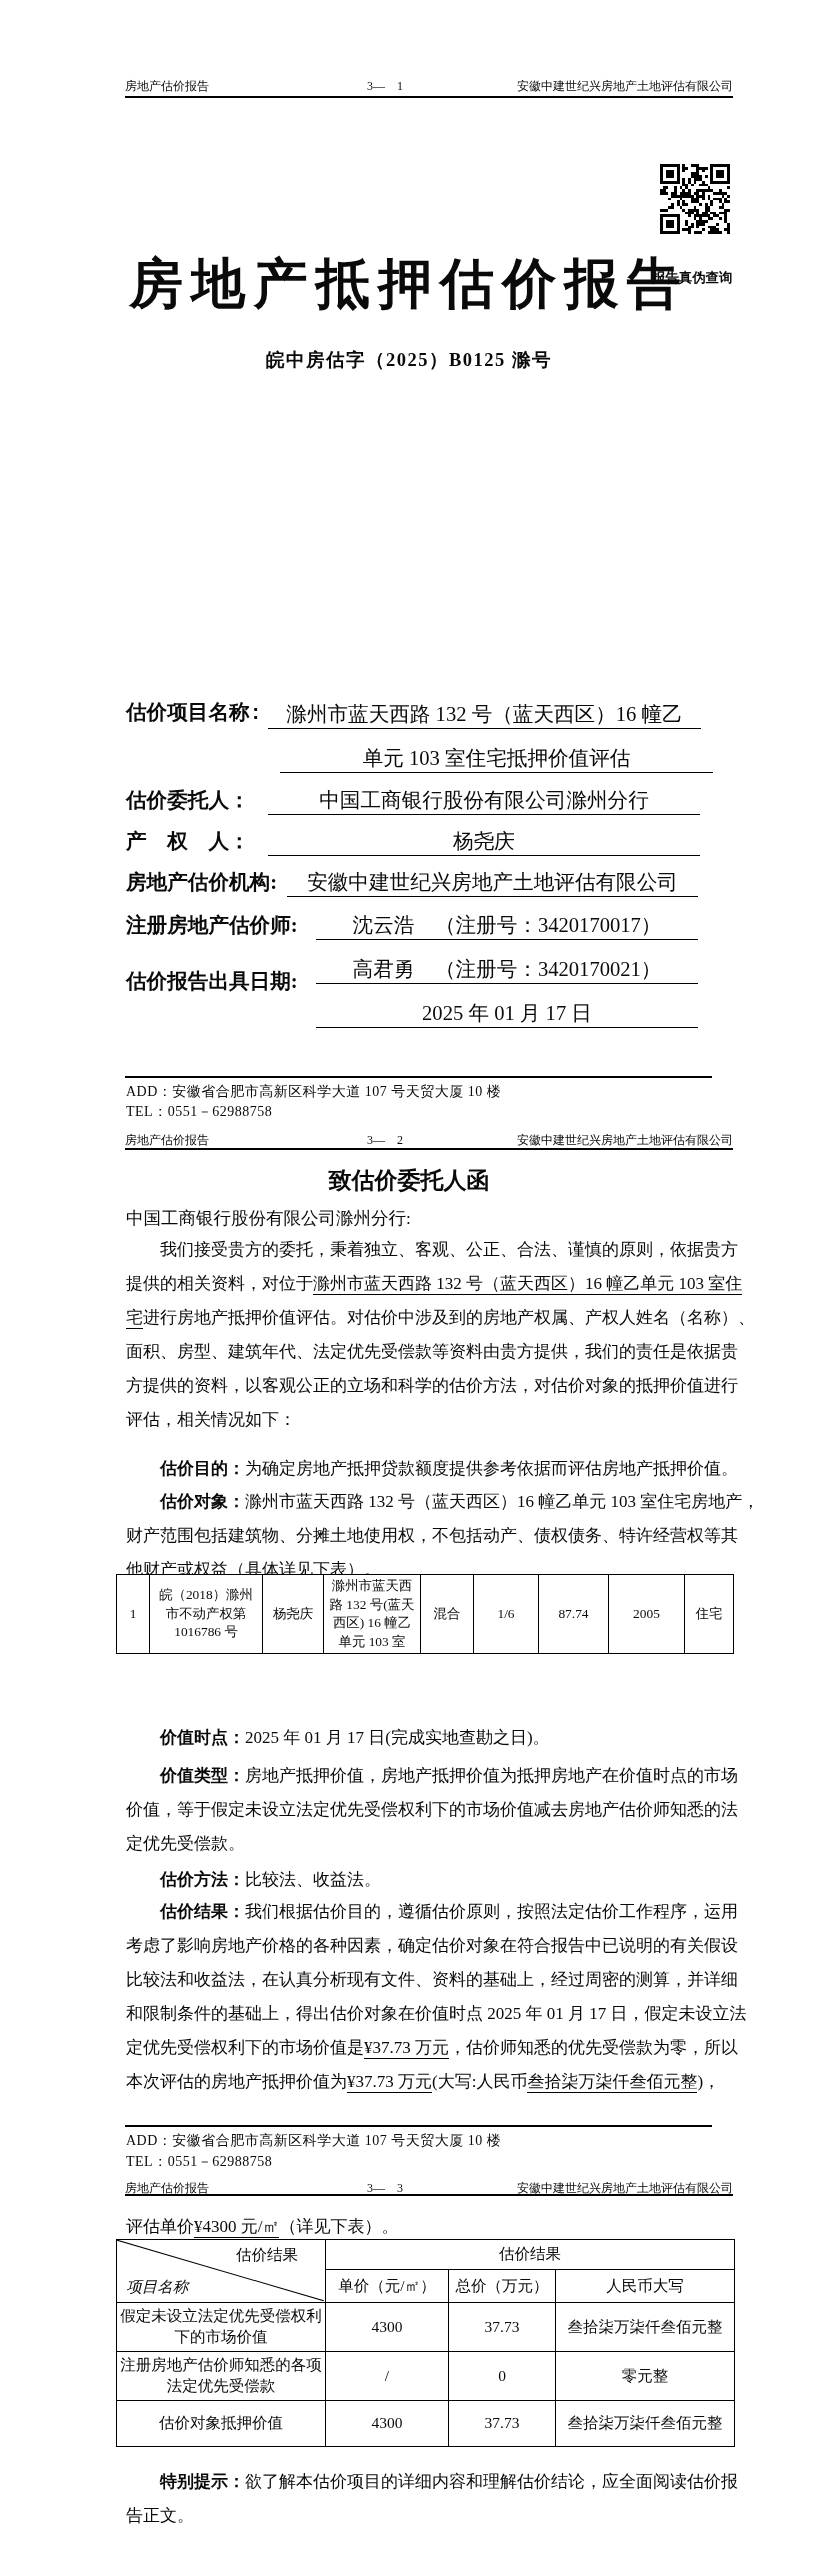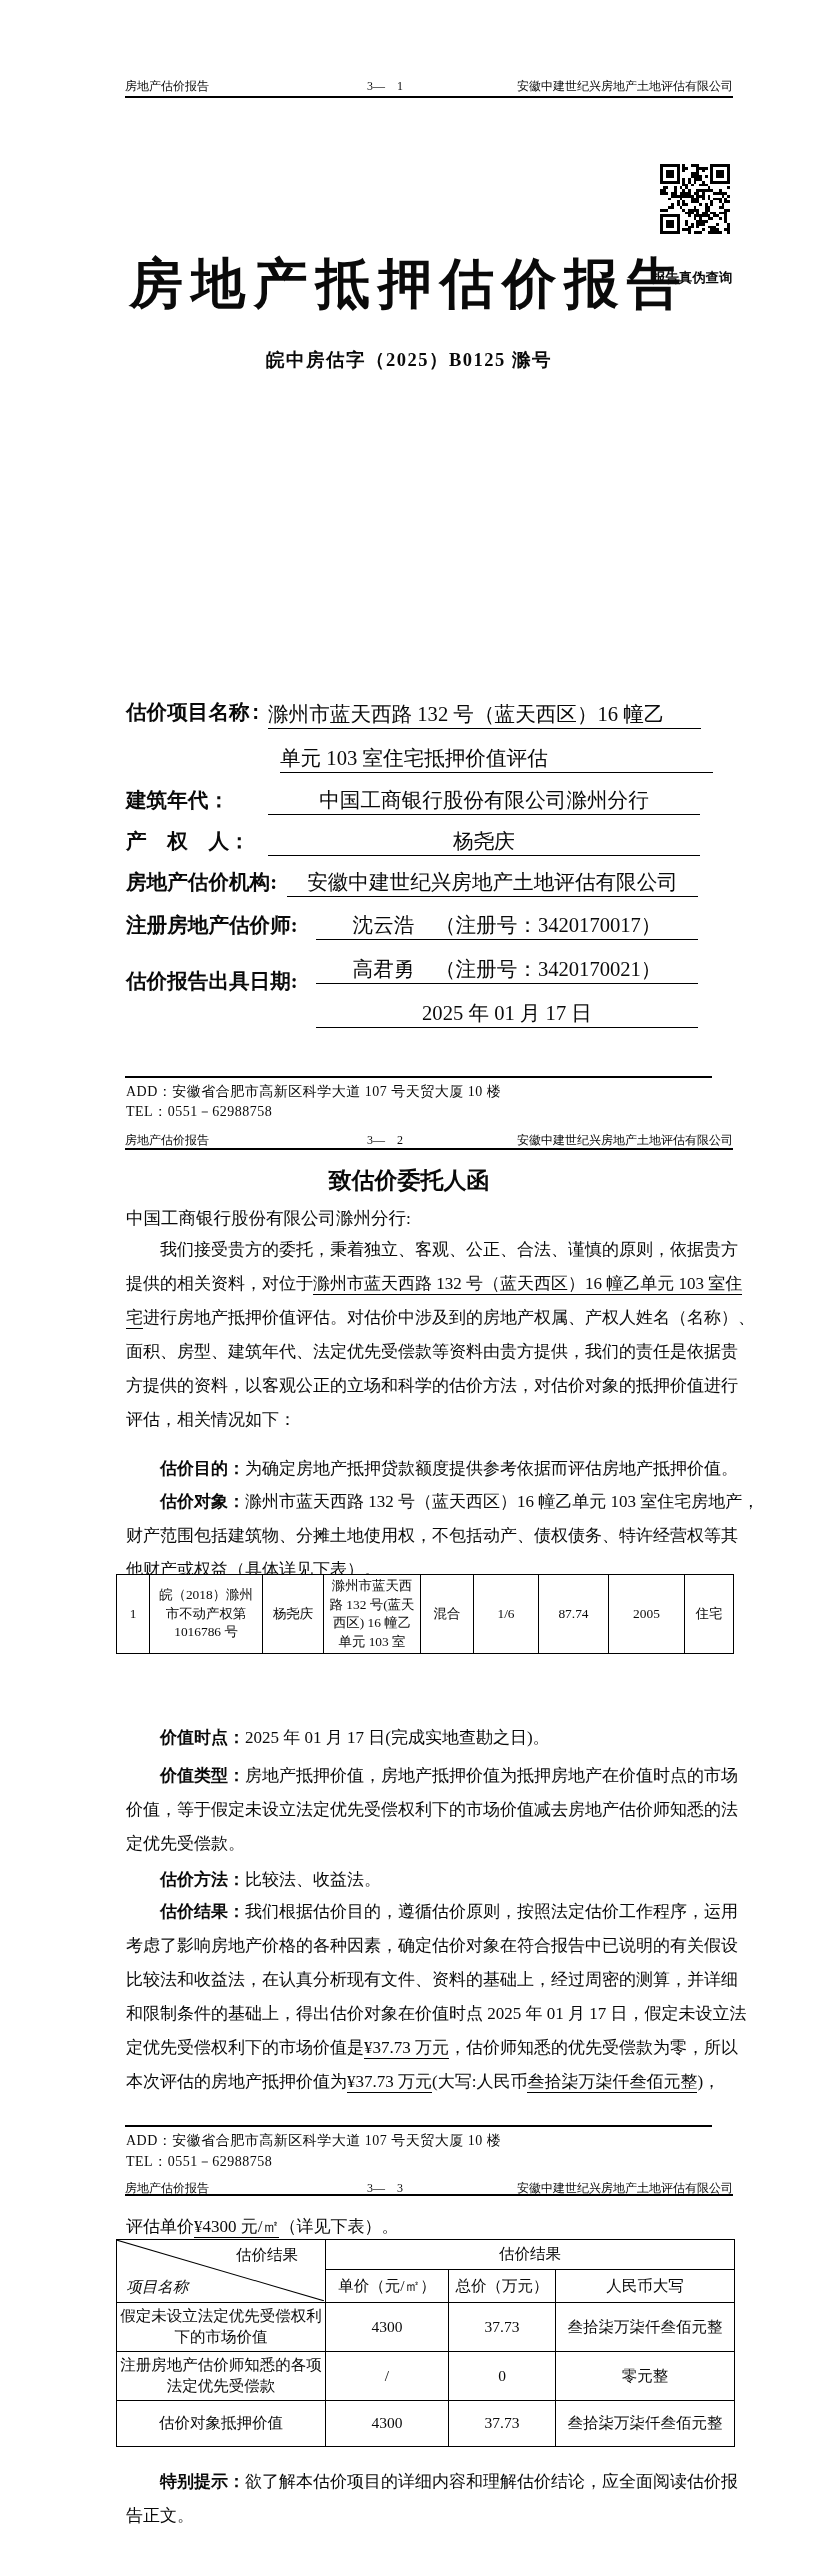--- a/index.html
+++ b/index.html
@@ -16,21 +16,21 @@
   
   .title-main{position:absolute;left:0;width:100%;text-align:center;font-size:54px;font-weight:bold;
               letter-spacing:8.2px;line-height:49px;}
   .doc-no{position:absolute;left:0;width:100%;text-align:center;font-size:18.5px;font-weight:bold;
           letter-spacing:1.5px;line-height:23px;}
   .qr{position:absolute;}
   .qr-caption{position:absolute;font-size:13.4px;font-weight:bold;white-space:nowrap;margin-top:32px;}
   .cover-label{position:absolute;left:126px;font-size:20.6px;font-weight:bold;line-height:28px;white-space:nowrap;}
   .cover-val{position:absolute;font-size:20.6px;line-height:28px;border-bottom:1px solid #000;
              text-align:center;white-space:nowrap;}
-  .cover-val.left{text-align:left;}
+  .cover-val.left{text-align:center;}
   
   .blk{position:absolute;left:126px;width:613px;}
   .body-line{font-size:17px;line-height:34px;height:34px;white-space:nowrap;}
   .ind{padding-left:34px;}
   .b{font-weight:bold;}
   .u{border-bottom:1px solid #000;padding-bottom:0.5px;}
   .letter-title{position:absolute;left:0;width:100%;text-align:center;font-size:23px;font-weight:bold;line-height:29px;}
   .salutation{position:absolute;left:126px;font-size:17.5px;font-weight:normal;line-height:23px;white-space:nowrap;}
   
   table.t{position:absolute;border-collapse:collapse;table-layout:fixed;background:#fff;}
@@ -271,21 +271,21 @@
       </svg>
     <div class="qr-caption" style="top:237px;left:652px;">报告真伪查询</div>
 
     <div class="title-main" style="top:260px;">房地产抵押估价报告</div>
     <div class="doc-no" style="top:349px;">皖中房估字（2025）B0125 滁号</div>
 
     <span class="cover-label" style="top:700px;font-family:Liberation Mono, monospace;">估价项目名称:</span>
     <span class="cover-val left" style="top:700px;left:268px;width:433px;">滁州市蓝天西路 132 号（蓝天西区）16 幢乙</span>
     <span class="cover-val left" style="top:744px;left:280px;width:433px;">单元 103 室住宅抵押价值评估</span>
 
-    <span class="cover-label" style="top:786px;">建筑年代：</span>
+    <span class="cover-label" style="top:786px;">估价委托人：</span>
     <span class="cover-val" style="top:786px;left:268px;width:432px;">中国工商银行股份有限公司滁州分行</span>
 
     <span class="cover-label" style="top:827px;">产　权　人：</span>
     <span class="cover-val" style="top:827px;left:268px;width:432px;">杨尧庆</span>
 
     <span class="cover-label" style="top:868px;">房地产估价机构:</span>
     <span class="cover-val" style="top:868px;left:287px;width:411px;">安徽中建世纪兴房地产土地评估有限公司</span>
 
     <span class="cover-label" style="top:911px;">注册房地产估价师:</span>
     <span class="cover-val" style="top:911px;left:316px;width:382px;">沈云浩　（注册号：3420170017）</span>

